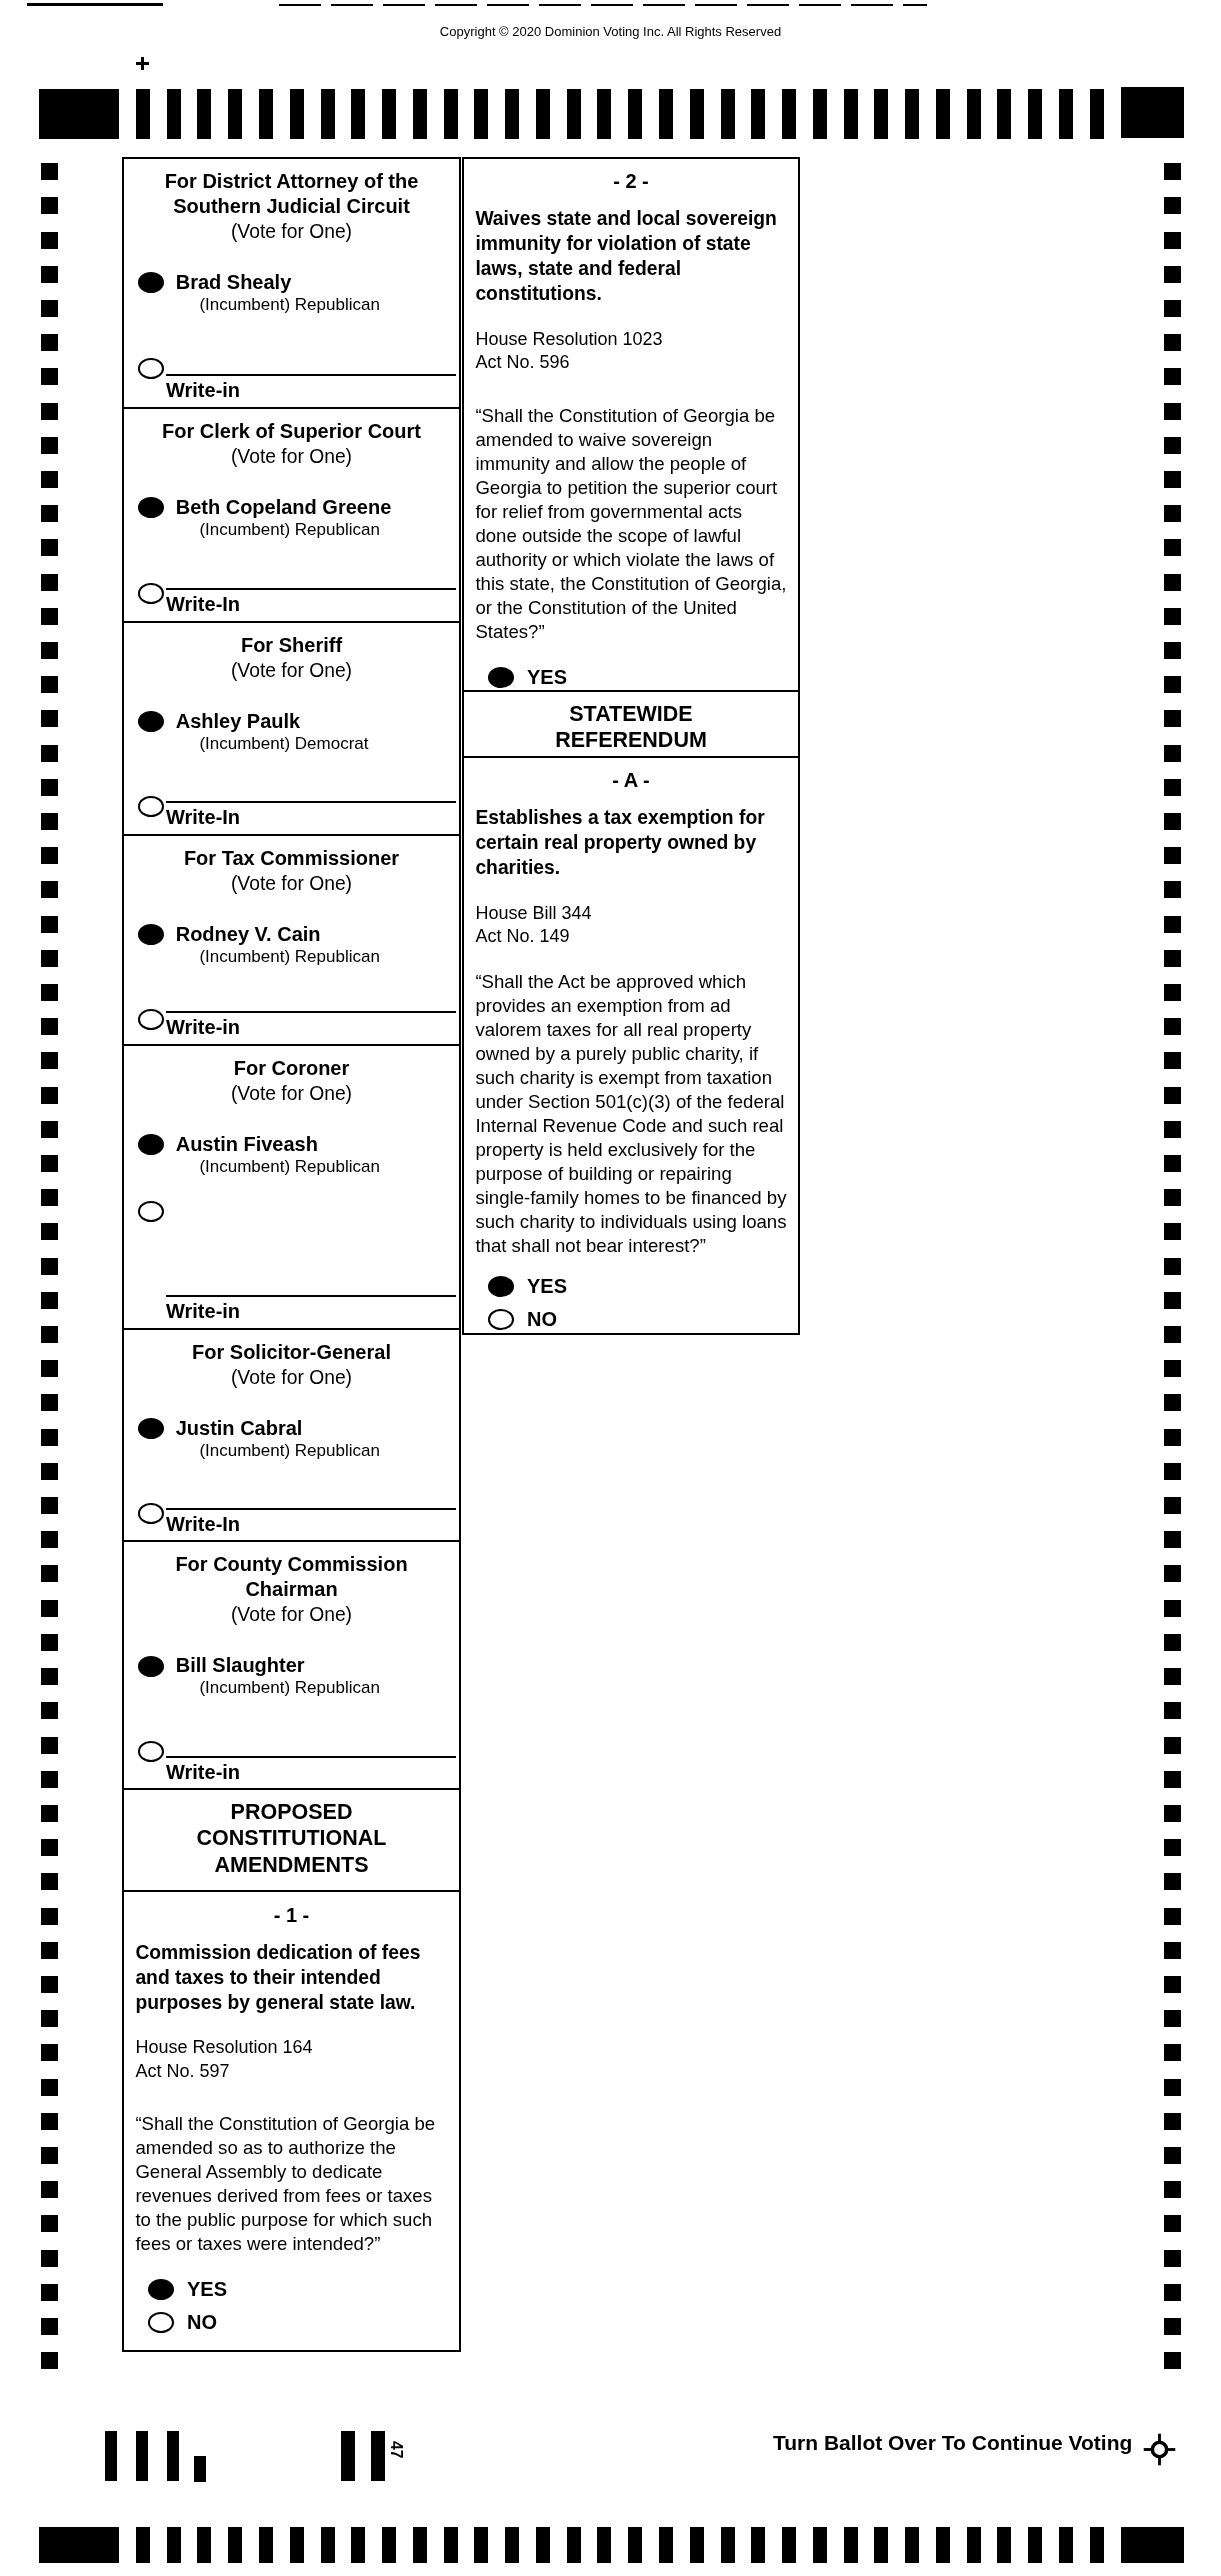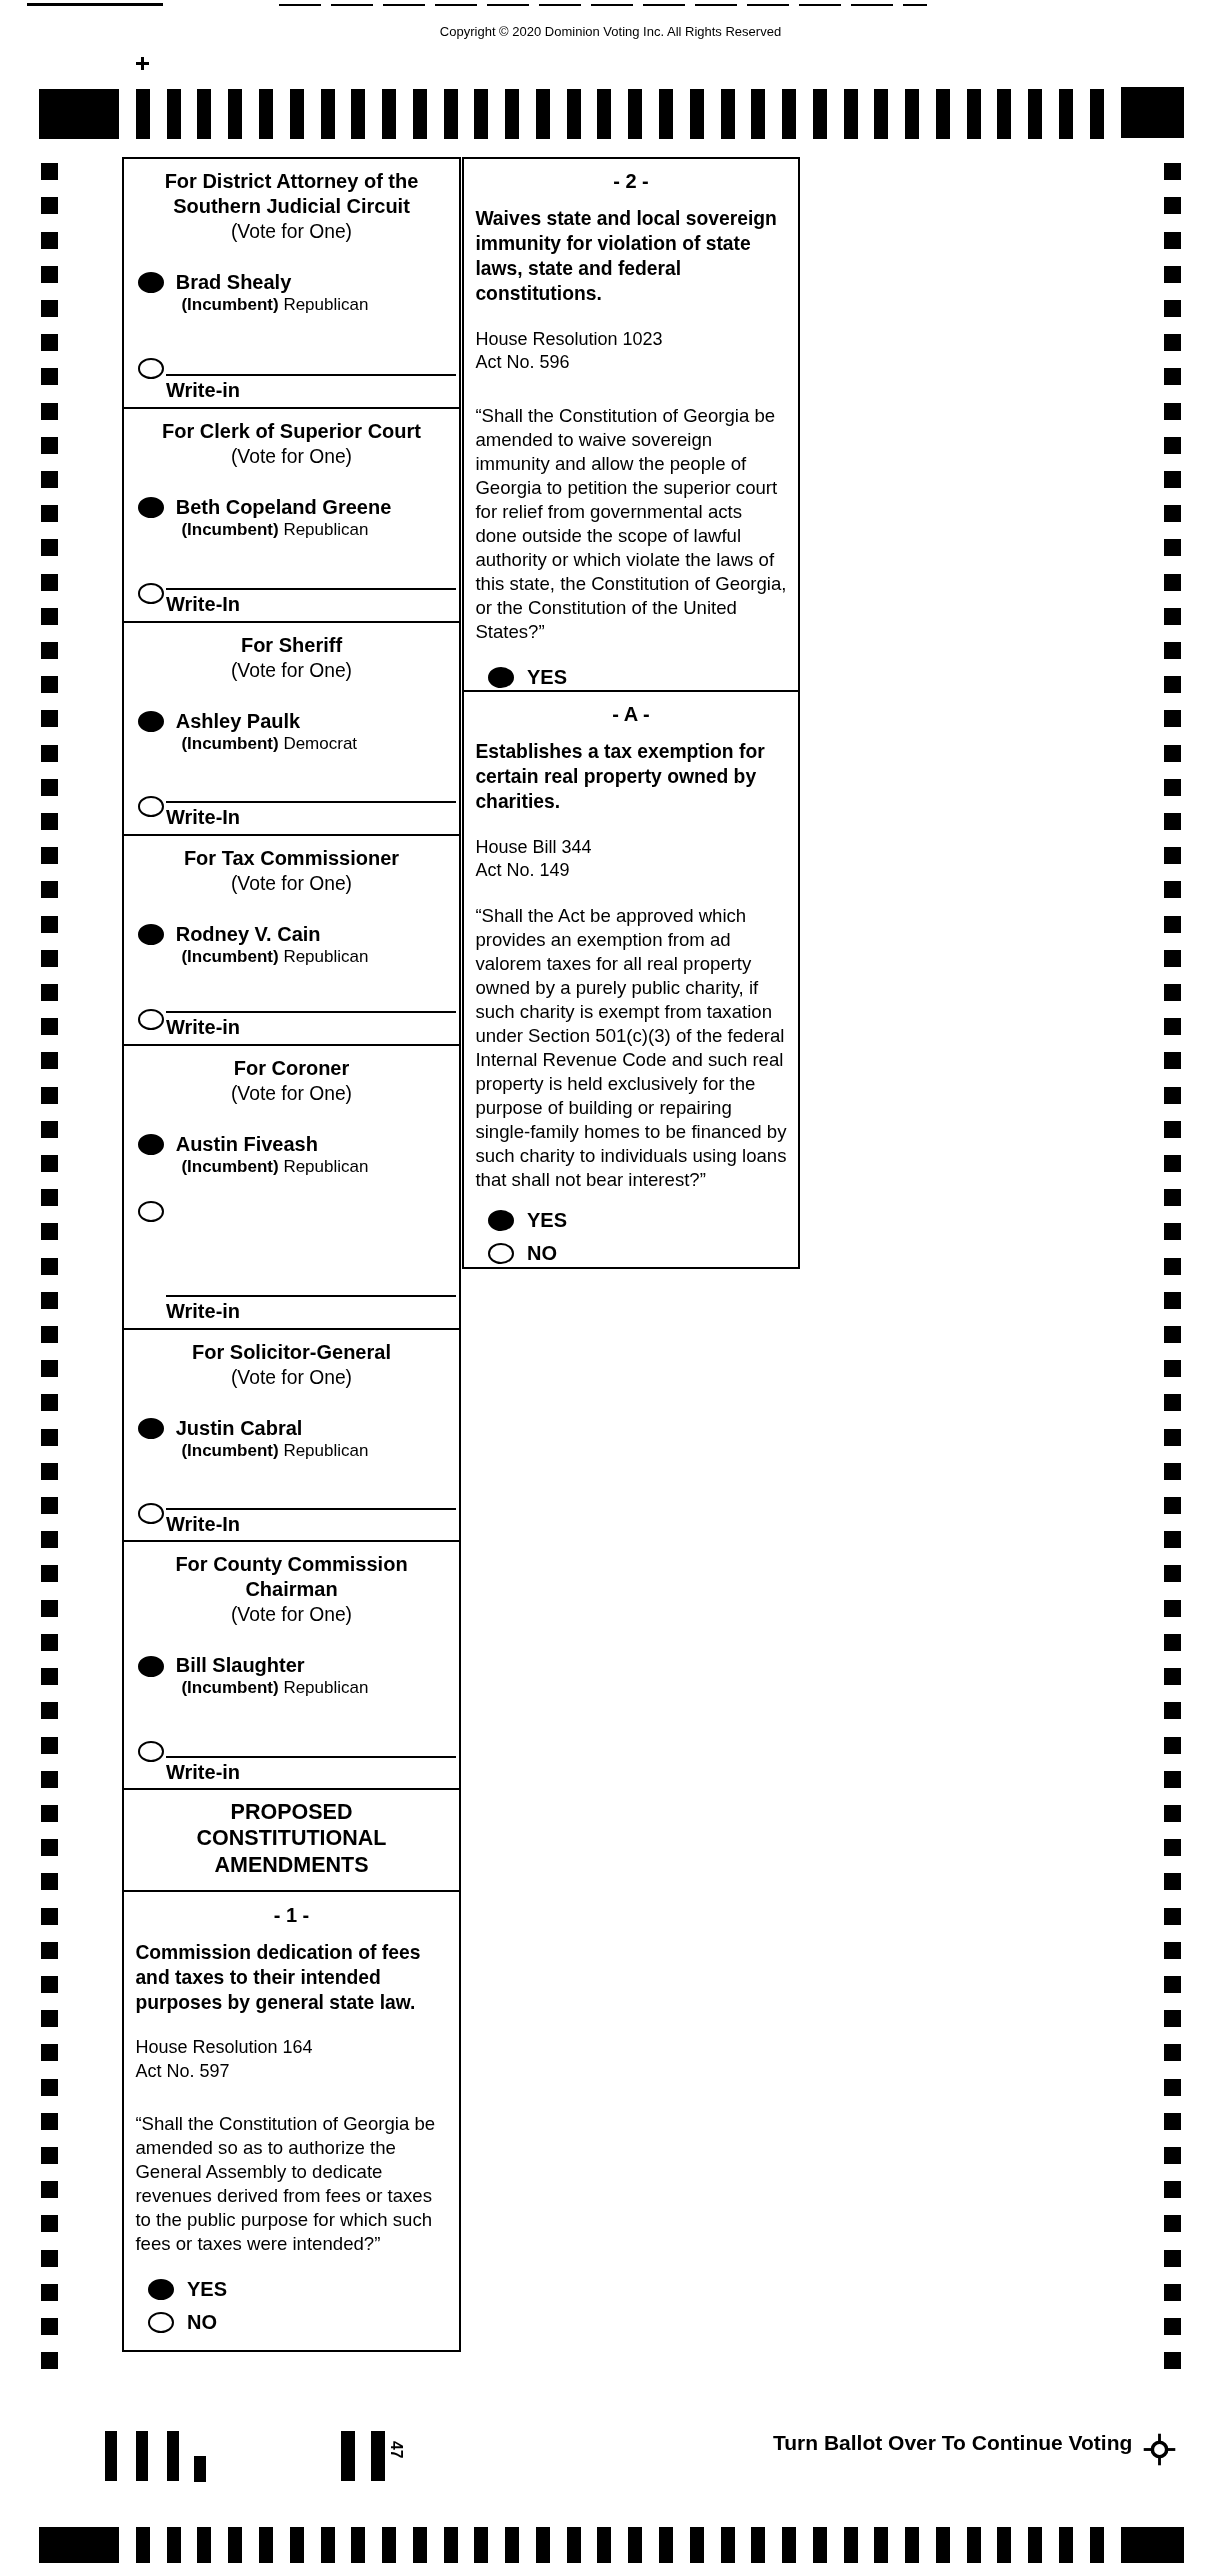--- a/index.html
+++ b/index.html
@@ -25,21 +25,21 @@
   .c-vote{font-size:19.3px;line-height:25px;text-align:center;}
   .cand{display:flex;gap:11.4px;padding-left:14.3px;margin-top:26px;align-items:flex-start;}
   .cand.second{margin-top:21.5px;}
   .cand.spacer{margin-top:40px;}
   .cand.spacer.tight{margin-top:21.5px;}
   .bubble{flex:0 0 auto;width:26px;height:21px;border:2.1px solid #000;border-radius:50%;
           margin-top:2.1px;background:#fff;box-sizing:border-box;}
   .bubble.filled{background:#000;}
   .cand-name{font-weight:bold;font-size:20px;line-height:24px;display:block;}
   .cand-sub{font-size:17px;line-height:21.5px;display:block;padding-left:5.7px;}
-  .cand-sub b{font-weight:bold;}
+  .cand-sub b{font-weight:normal;margin-left:18px;}
   .write-in{position:absolute;left:42px;right:2.9px;bottom:2.9px;border-top:2.1px solid #000;
             font-weight:bold;font-size:20px;line-height:27px;padding-top:0.7px;}
 
   .hdr{font-weight:bold;font-size:21.5px;line-height:26.5px;text-align:center;padding-top:8.6px;}
   .m-num{font-weight:bold;font-size:20px;text-align:center;margin-top:11.4px;}
   .m-sum{font-weight:bold;font-size:19.3px;line-height:25px;margin:13px 11.4px 0 11.4px;}
   .m-ref{font-size:18px;line-height:23.6px;margin:21.5px 11.4px 0 11.4px;}
   .m-q{font-size:18.6px;line-height:24px;margin:29px 11.4px 0 11.4px;}
   .m-opt{display:flex;gap:13px;align-items:center;padding-left:24px;margin-top:21.5px;
          font-weight:bold;font-size:20px;}
@@ -229,20 +229,26 @@
         <div>Act No. 596</div>
       </div>
       <div class="m-q">“Shall the Constitution of Georgia be amended to waive sovereign immunity and allow the people of Georgia to petition the superior court for relief from governmental acts done outside the scope of lawful authority or which violate the laws of this state, the Constitution of Georgia, or the Constitution of the United States?”</div>
       <div class="m-opt">
         <span class="bubble filled"></span>
         <span>YES</span>
       </div>
 
     </div>
 
+    <div class="bx" style="height:68px">
+      <div class="hdr">
+        <div>STATEWIDE</div>
+        <div>REFERENDUM</div>
+      </div>
+    </div>
 
     <div class="bx" style="height:579px">
       <div class="m-num">- A -</div>
       <div class="m-sum">Establishes a tax exemption for certain real property owned by charities.</div>
       <div class="m-ref">
         <div>House Bill 344</div>
         <div>Act No. 149</div>
       </div>
       <div class="m-q" style="margin-top:21.5px">“Shall the Act be approved which provides an exemption from ad valorem taxes for all real property owned by a purely public charity, if such charity is exempt from taxation under Section 501(c)(3) of the federal Internal Revenue Code and such real property is held exclusively for the purpose of building or repairing single-family homes to be financed by such charity to individuals using loans that shall not bear interest?”</div>
       <div class="m-opt" style="margin-top:17px">

